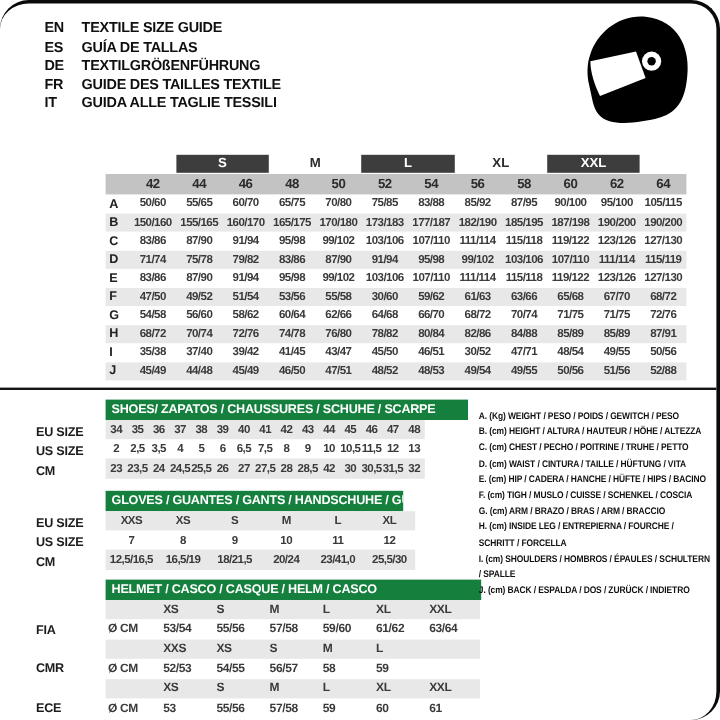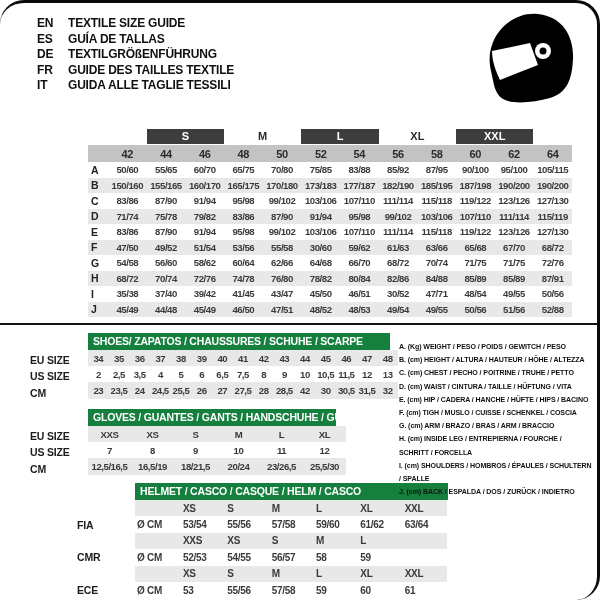--- a/index.html
+++ b/index.html
@@ -27,33 +27,33 @@
   .data-row { height:15.5px; }
   .mt-letter { font-weight:bold; font-size:10.5px; padding-left:3px; color:#222; }
   .mt-cell { text-align:center; font-weight:bold; font-size:9.6px; letter-spacing:-0.45px; color:#3a3a3a; }
   .shaded { background:#e8e8e8; }
   
   .sep { position:absolute; left:0; top:320px; width:600px; height:2px; background:#141414; }
   
   .sec { position:absolute; left:30px; }
   #shoes  { top:330px; }
   #gloves { top:406px; }
-  #helmet { top:480px;margin-left:47px; }
+  #helmet { top:480px; }
   .sec-title {
     margin-left:58px; background:#15803d; color:#fff; font-weight:bold;
     font-size:10.5px; height:17px; line-height:17px; padding-left:5px; letter-spacing:-0.2px;
     white-space:nowrap; overflow:hidden;
   }
   #shoes .sec-title  { width:297px; }
   #gloves .sec-title { width:243px; }
   #helmet .sec-title { width:308px; }
   .srow { display:flex; align-items:flex-end; height:16.2px; }
   .rlabel { width:58px; flex:none; font-weight:bold; font-size:10.5px; color:#1c1c1c; letter-spacing:-0.2px; }
   .cells { height:100%; display:grid; align-items:center; }
-  #shoes .cells  { width:310px; grid-template-columns:repeat(15,1fr); }
+  #shoes .cells  { width:266px; grid-template-columns:repeat(15,1fr); }
   #gloves .cells { width:258px; grid-template-columns:repeat(6,1fr); }
   .cell { text-align:center; font-weight:bold; font-size:9.6px; letter-spacing:-0.45px; color:#3a3a3a; }
   
   .hrow { display:flex; align-items:center; height:16.4px; }
   .hcells { height:100%; width:312px; display:grid; grid-template-columns:46px repeat(6,1fr); align-items:center; }
   .hcell { text-align:left; font-weight:bold; font-size:10px; letter-spacing:-0.3px; color:#3a3a3a; padding-left:2px; }
   
   .legend { position:absolute; left:399px; top:337px; width:220px; transform:scaleX(0.88); transform-origin:0 0; }
   .legend-item { font-size:8px; font-weight:bold; line-height:13.2px; letter-spacing:-0.1px; color:#101010; }
 </style>
@@ -359,21 +359,21 @@
           <div class="cell">12</div>
         </div>
       </div>
       <div class="srow">
         <div class="rlabel">CM</div>
         <div class="cells shaded">
           <div class="cell">12,5/16,5</div>
           <div class="cell">16,5/19</div>
           <div class="cell">18/21,5</div>
           <div class="cell">20/24</div>
-          <div class="cell">23/26,5</div>
+          <div class="cell">23/41,0</div>
           <div class="cell">25,5/30</div>
         </div>
       </div>
     </div>
 
   <div id="helmet" class="sec">
     <div class="sec-title">HELMET / CASCO / CASQUE / HELM / CASCO</div>
   <div class="hrow">
         <div class="rlabel"></div>
         <div class="hcells shaded">

